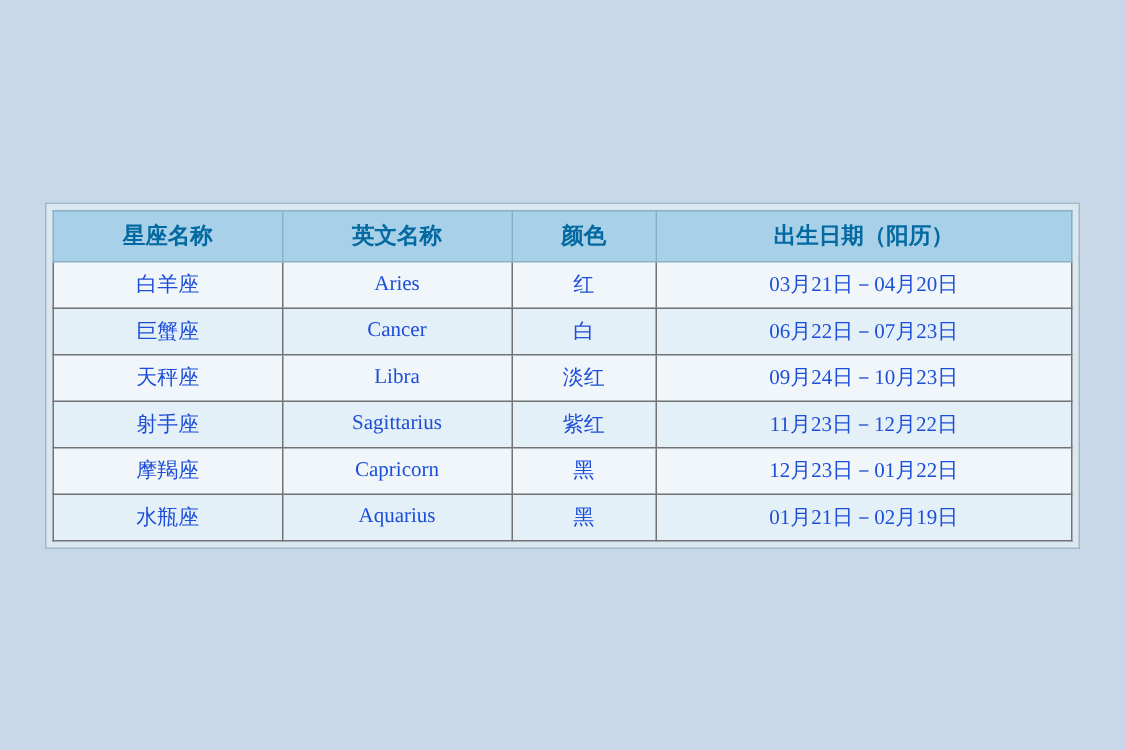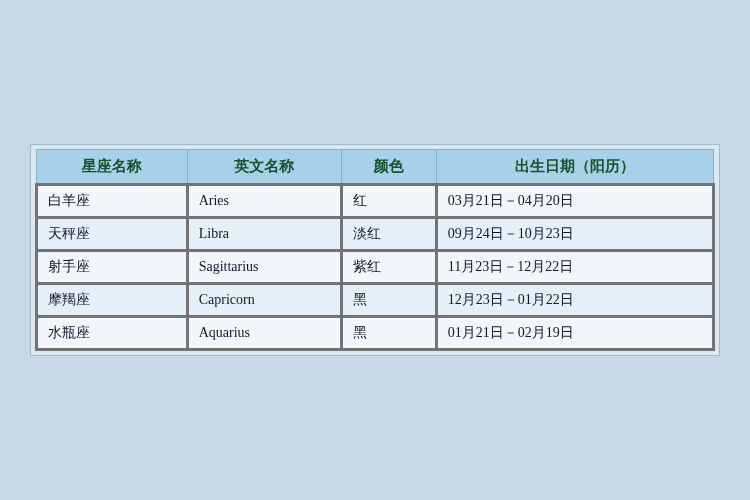--- a/index.html
+++ b/index.html
@@ -21,28 +21,28 @@
       border-collapse: collapse;
       width: 680px;
     }
     th {
       background: #a8d0e8;
       border: 1px solid #8ab0c8;
       padding: 7px 10px;
       text-align: center;
       font-size: 15px;
       font-weight: bold;
-      color: #14532d;
+      color: #0369a1;
     }
     td {
-      border: 3px solid #737373;
+      border: 1px solid #737373;
       padding: 6px 10px;
-      text-align: left;
+      text-align: center;
       font-size: 14px;
-      color: #0f172a;
+      color: #1d4ed8;
       background: #f0f6fa;
     }
     tr:nth-child(even) td {
       background: #e4f0f8;
     }
   </style>
 </head>
 <body>
 
 <div class="table-container">
@@ -56,20 +56,26 @@
           <th>出生日期（阳历）</th>
         </tr>
     </thead>
     <tbody>
 
     <tr>
           <td>白羊座</td>
           <td>Aries</td>
           <td>红</td>
           <td>03月21日－04月20日</td>
+        </tr>
+        <tr>
+          <td>巨蟹座</td>
+          <td>Cancer</td>
+          <td>白</td>
+          <td>06月22日－07月23日</td>
         </tr>
         <tr>
           <td>天秤座</td>
           <td>Libra</td>
           <td>淡红</td>
           <td>09月24日－10月23日</td>
         </tr>
         <tr>
           <td>射手座</td>
           <td>Sagittarius</td>

